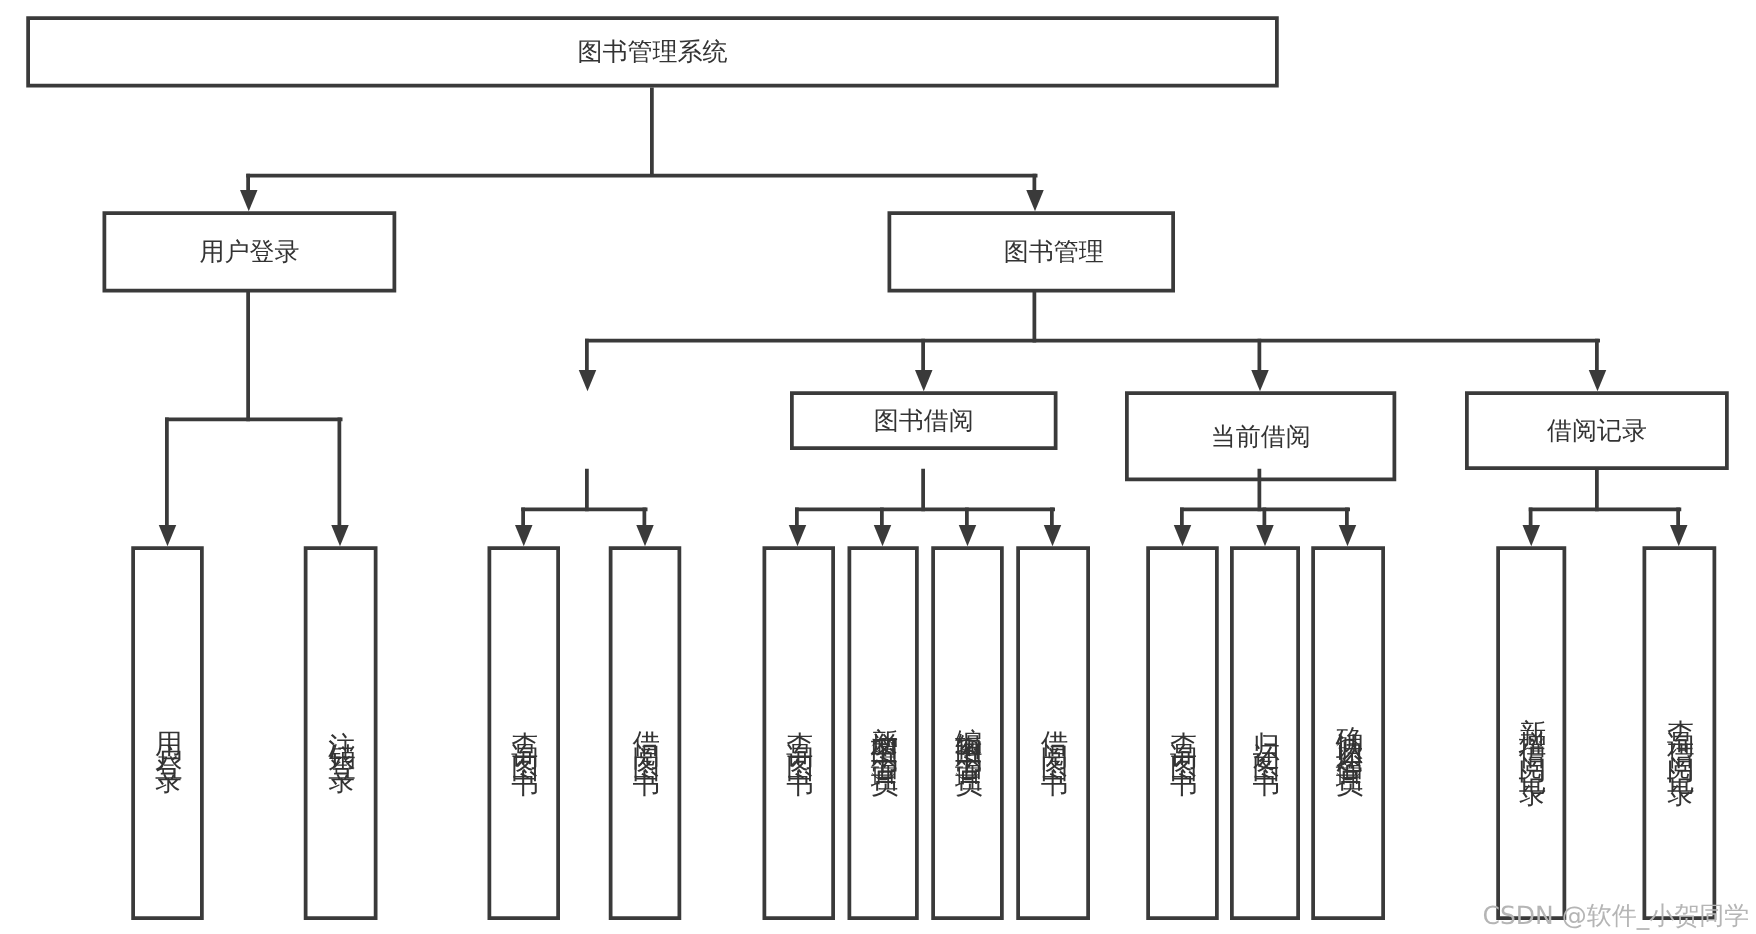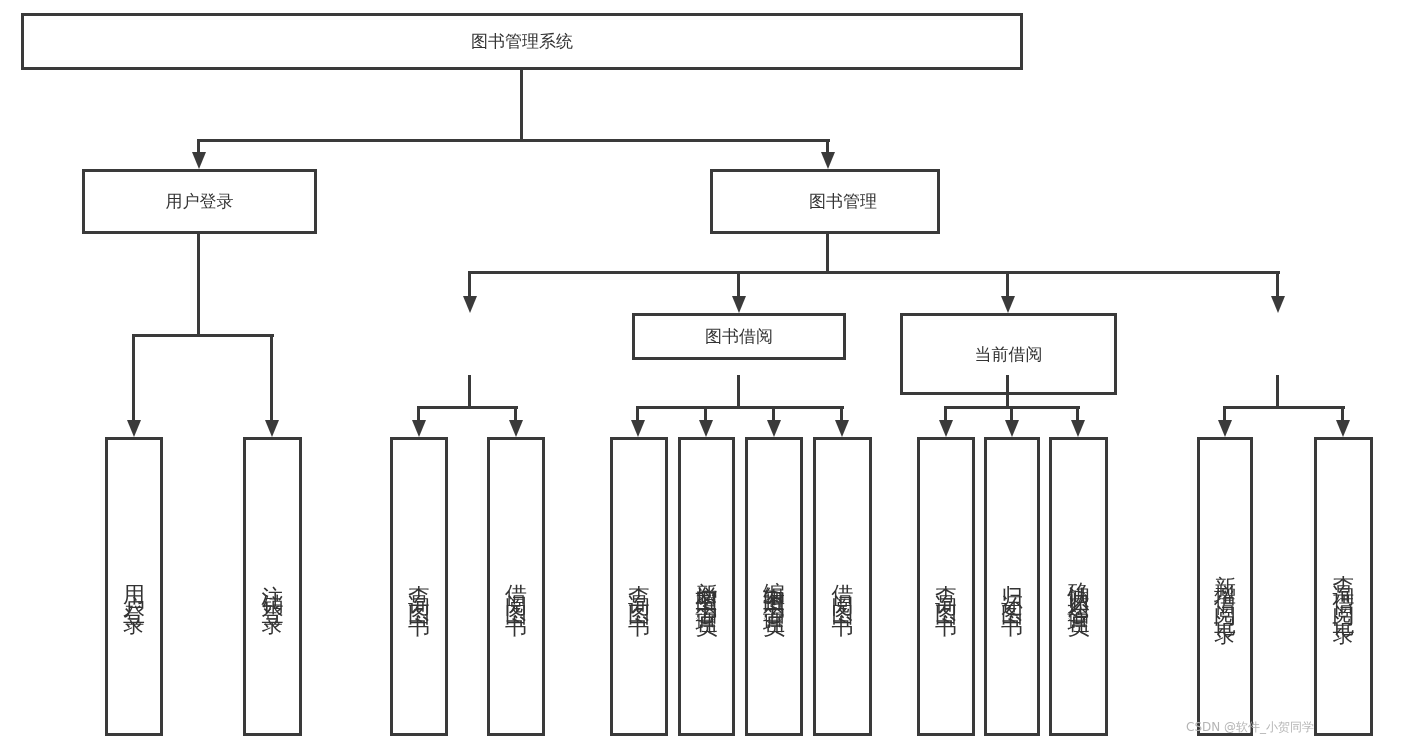--- a/index.html
+++ b/index.html
@@ -3,34 +3,34 @@
 <meta charset="utf-8">
 <style>
   html,body{margin:0;padding:0;background:#fff;}
   #canvas{
     position:relative;width:1405px;height:747px;background:#fff;overflow:hidden;
     font-family:"DejaVu Sans","Liberation Sans",sans-serif;
   }
   .box{
     position:absolute;box-sizing:border-box;border:3px solid #3a3a3a;background:#fff;
     display:flex;align-items:center;justify-content:center;
-    font-size:17px;color:#333333;white-space:nowrap;
+    font-size:20px;color:#333333;white-space:nowrap;
   }
   .vbox{
     writing-mode:vertical-rl;text-orientation:mixed;
     font-size:22px;letter-spacing:10px;line-height:1;
   }
   .vbox.tight{letter-spacing:5px;}
   .lv{position:absolute;width:3px;background:#3a3a3a;}
   .lh{position:absolute;height:3px;background:#3a3a3a;}
   .ar{position:absolute;width:0;height:0;
     border-left:7px solid transparent;border-right:7px solid transparent;
     border-top:17px solid #3a3a3a;}
   .watermark{
-    position:absolute;left:1186px;top:719px;font-size:12px;color:#b5b5b5;
+    position:absolute;left:1186px;top:719px;font-size:20px;color:#b5b5b5;
     white-space:nowrap;z-index:5;
   }
 </style>
 </head>
 <body>
 
 <div id="canvas">
 
   <div class="box" style="left:21px;top:13px;width:1002px;height:57px;">图书管理系统</div>
 
@@ -56,21 +56,22 @@
   <div class="lv" style="left:468px;top:271px;height:27px;"></div>
   <div class="ar" style="left:463px;top:296px;"></div>
   <div class="lv" style="left:737px;top:271px;height:27px;"></div>
   <div class="ar" style="left:732px;top:296px;"></div>
   <div class="lv" style="left:1006px;top:271px;height:27px;"></div>
   <div class="ar" style="left:1001px;top:296px;"></div>
   <div class="lv" style="left:1276px;top:271px;height:27px;"></div>
   <div class="ar" style="left:1271px;top:296px;"></div>
 
   <div class="box" style="left:632px;top:313px;width:214px;height:47px;">图书借阅</div>
-  <div class="box" style="left:900px;top:313px;width:217px;height:82px;">当前借阅</div>
+  <div class="box" style="left:900px;top:313px;width:217px;height:72px;">当前借阅</div>
+  <div class="box" style="left:1172px;top:313px;width:211px;height:63px;">借阅记录</div>
 
   <div class="lv" style="left:468px;top:375px;height:34px;"></div>
   <div class="lv" style="left:737px;top:375px;height:34px;"></div>
   <div class="lv" style="left:1006px;top:375px;height:34px;"></div>
   <div class="lv" style="left:1276px;top:375px;height:34px;"></div>
 
   <div class="lh" style="left:417px;top:406px;width:101px;"></div>
   <div class="lh" style="left:636px;top:406px;width:208px;"></div>
   <div class="lh" style="left:944px;top:406px;width:136px;"></div>
   <div class="lh" style="left:1223px;top:406px;width:122px;"></div>

